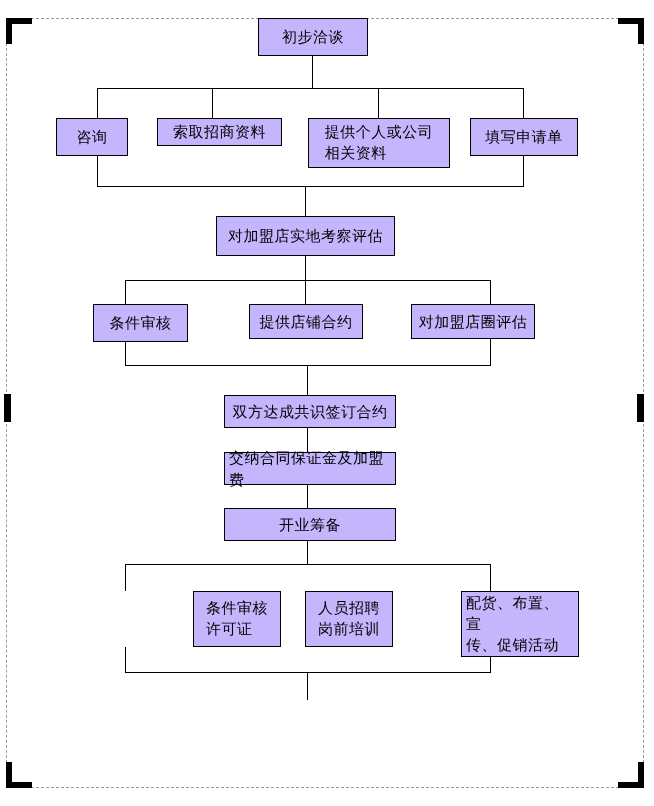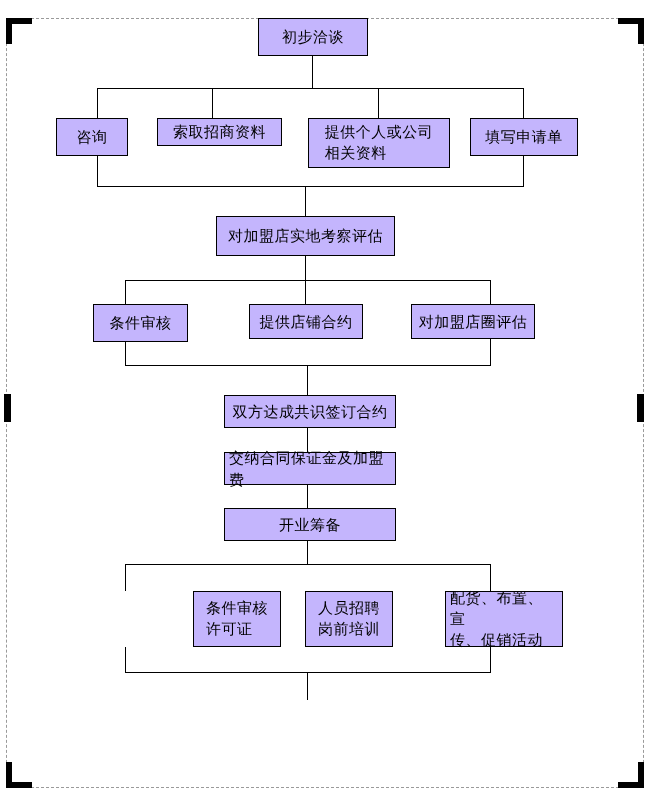--- a/index.html
+++ b/index.html
@@ -173,21 +173,21 @@
   <div class="line line-v" style="left:490px; top:564px; width:1px; height:27px;"></div>
 
   <div class="node two-line" style="left:193px; top:591px; width:88px; height:56px;">
     <span class="node-label">条件审核
 许可证</span>
   </div>
   <div class="node two-line" style="left:305px; top:591px; width:88px; height:56px;">
     <span class="node-label">人员招聘
 岗前培训</span>
   </div>
-  <div class="node two-line" style="left:445px; top:591px; width:118px; height:56px;">
+  <div class="node two-line" style="left:461px; top:591px; width:118px; height:66px;">
     <span class="node-label">配货、布置、宣
 传、促销活动</span>
   </div>
 
   <div class="line line-v" style="left:125px; top:647px; width:1px; height:26px;"></div>
   <div class="line line-v" style="left:490px; top:647px; width:1px; height:26px;"></div>
   <div class="line line-h" style="left:125px; top:672px; width:366px; height:1px;"></div>
   <div class="line line-v" style="left:307px; top:672px; width:1px; height:28px;"></div>
 
 

